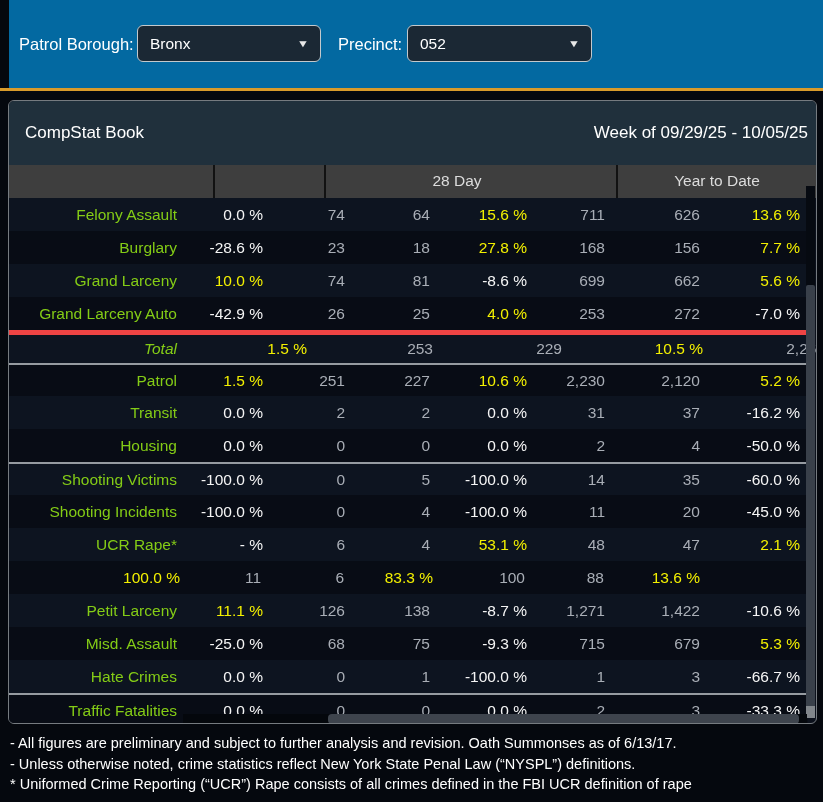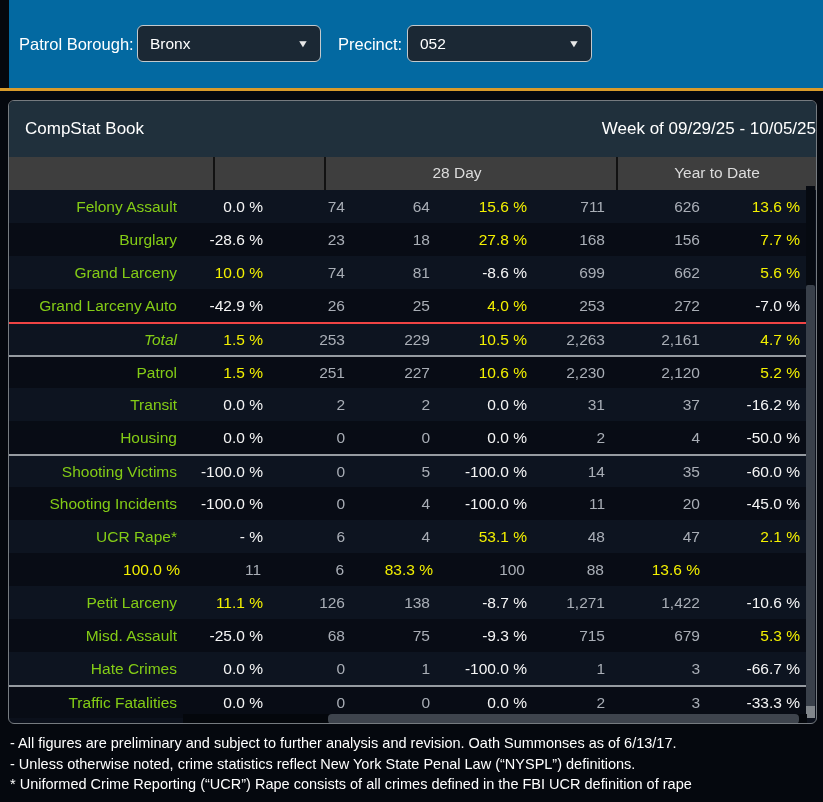--- a/index.html
+++ b/index.html
@@ -36,44 +36,44 @@
     background:#d99b2b;
   }
 
   
   .table-card {
     position:absolute; left:8px; top:100px; width:809px; height:624px;
     border:1px solid #767b80; border-radius:6px;
     background:#0b101b; overflow:hidden;
   }
   .title-bar {
-    height:56px; background:#20303c;
+    height:64px; background:#20303c;
     display:flex; align-items:center; justify-content:space-between;
-    padding:0 0 0 16px; font-size:17px; color:#ffffff;
+    padding:0 8px 0 16px; font-size:17px; color:#ffffff;
   }
   .header-row {
     height:33px; background:#3e3e3e;
     display:grid; grid-template-columns:176px 83px 264px 1fr;gap:28px;
   }
   .header-cell {
     font-size:15.5px; color:#dcdcdc; text-align:center; line-height:31px;
     border-left:2px solid #121212;
   }
   .header-cell:first-child { border-left:none; }
 
   .body-rows { position:relative; }
   .row {
     height:33px; width:799px;
     display:grid;
     grid-template-columns:176px 83px 84px 86px 94px 80px 96px 100px;
     align-items:center; font-size:15.5px;
   }
   .row:nth-child(odd) { background:#0d1420; }
   .row:nth-child(even) { background:#080c15; }
-  .bt-thin  { border-top:2px solid #ef4444; }
+  .bt-thin  { border-top:5px solid #ef4444;gap:44px; }
   .bt-thick { border-top:2px solid #969ba1; }
 
   .cell { text-align:right; white-space:nowrap; }
   .c-label { color:#84cc16; padding-right:8px; }
   .c-pct   { color:#f5f5f5; }
   .c-num   { color:#a9aeb6; }
   .hl      { color:#f3f000; }
   .col2 { padding-right:5px; }
   .col3 { padding-right:7px; }
   .col4 { padding-right:8px; }

